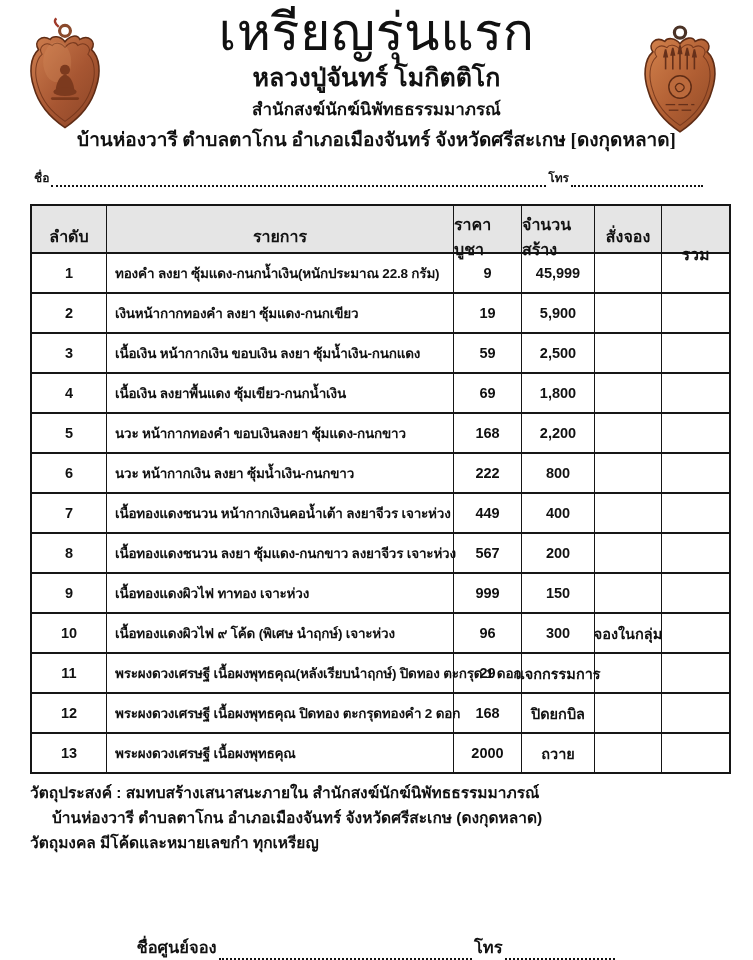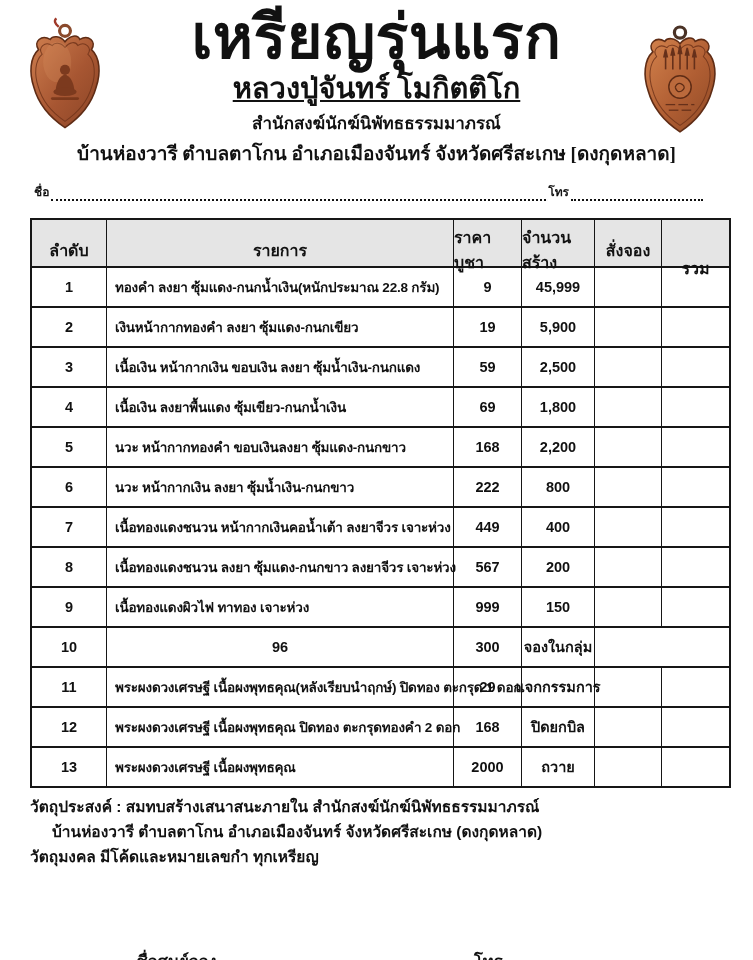--- a/index.html
+++ b/index.html
@@ -1,22 +1,22 @@
 <!DOCTYPE html>
 <html><head>
 <meta charset="utf-8">
 <style>
   html,body{margin:0;padding:0;background:#ffffff;}
   body{font-family:"Liberation Sans", sans-serif; color:#111;}
   .page{position:relative;width:753px;height:960px;background:#fff;overflow:hidden;}
 
   
   .header{padding-top:6px;text-align:center;font-family:"Liberation Serif", serif;}
-  .title{font-size:61px;font-weight:700;line-height:1.05;letter-spacing:.5px;}
-  .subtitle{font-size:29px;font-weight:700;margin-top:3px;line-height:1.1;text-decoration:underline;}
+  .title{font-size:52px;font-weight:400;line-height:1.05;letter-spacing:.5px;}
+  .subtitle{font-size:25px;font-weight:700;margin-top:3px;line-height:1.1;}
   .line3{font-size:17px;font-weight:700;margin-top:4px;}
   .line4{font-size:19px;font-weight:700;margin-top:2px;}
 
   
   .amulet{position:absolute;}
   .amulet.left{left:26px;top:6px;}
   .amulet.right{left:640px;top:10px;}
 
   
   .nameline{display:flex;align-items:flex-end;margin:14px 48px 0 34px;font-size:12px;font-weight:700;}
@@ -195,20 +195,21 @@
         <div class="trow">
           <div class="cell c-num">9</div>
           <div class="cell c-item">เนื้อทองแดงผิวไฟ ทาทอง เจาะห่วง</div>
           <div class="cell c-num">999</div>
           <div class="cell c-num">150</div>
           <div class="cell c-num"></div>
           <div class="cell c-num last"></div>
         </div>
         <div class="trow">
           <div class="cell c-num">10</div>
+          <div class="cell c-item">เนื้อทองแดงผิวไฟ ๙ โค้ด (พิเศษ นำฤกษ์) เจาะห่วง</div>
           <div class="cell c-num">96</div>
           <div class="cell c-num">300</div>
           <div class="cell c-num">จองในกลุ่ม</div>
           <div class="cell c-num last"></div>
         </div>
         <div class="trow">
           <div class="cell c-num">11</div>
           <div class="cell c-item">พระผงดวงเศรษฐี เนื้อผงพุทธคุณ(หลังเรียบนำฤกษ์) ปิดทอง ตะกรุด 1 ดอก</div>
           <div class="cell c-num">29</div>
           <div class="cell c-num">แจกกรรมการ</div>

